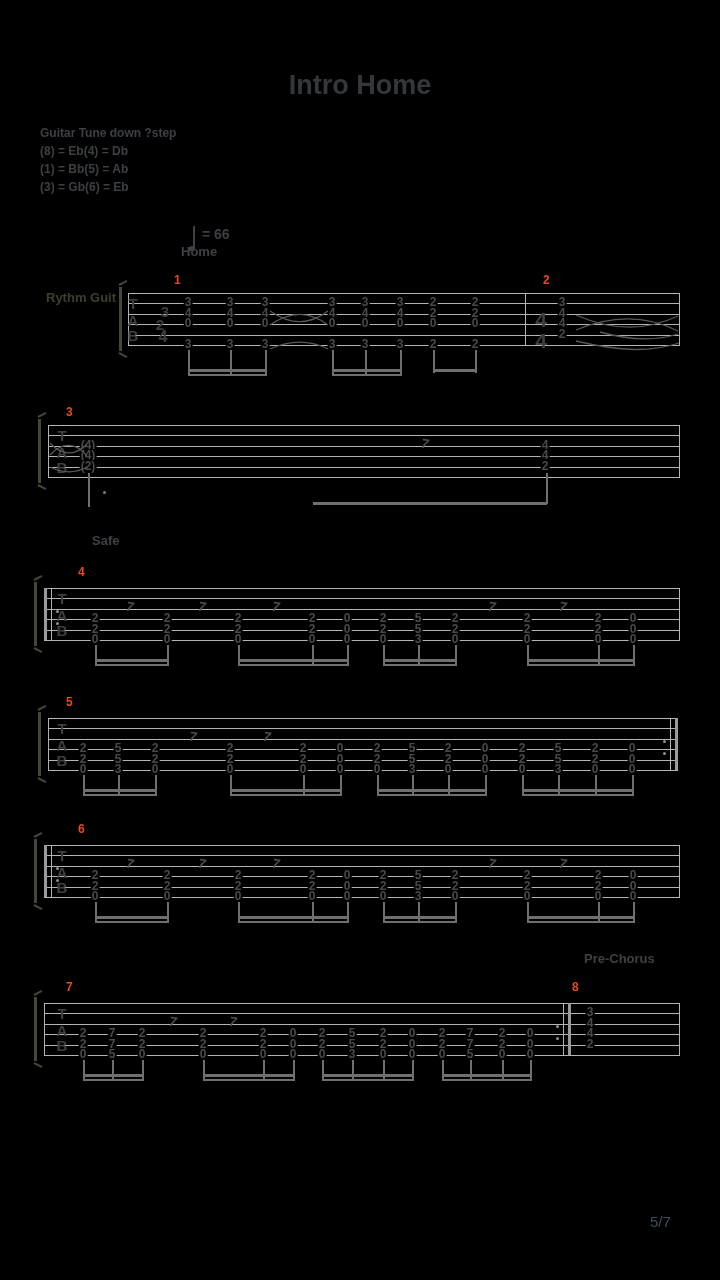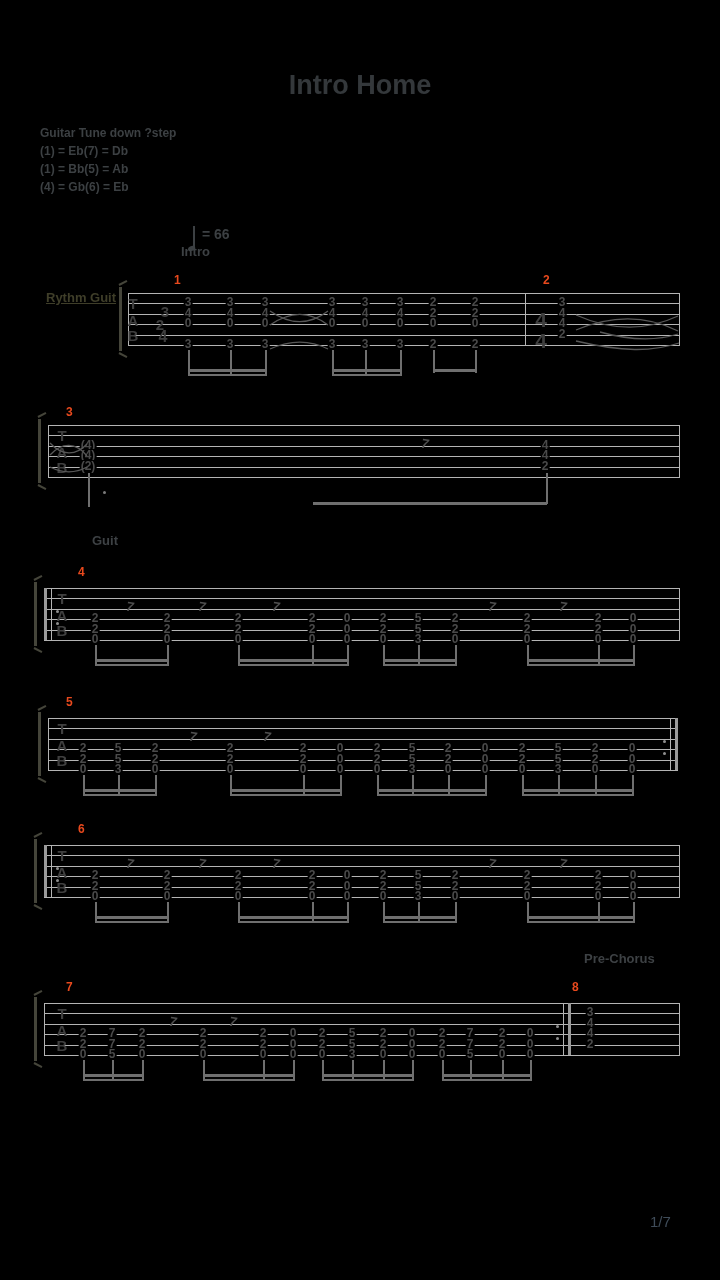--- a/index.html
+++ b/index.html
@@ -41,48 +41,48 @@
   .dot{position:absolute;width:3px;height:3px;border-radius:50%;background:#7a7a7a;}
   #ties{position:absolute;left:0;top:0;}
 </style>
 </head>
 <body>
 
 <div class="title">Intro Home</div>
 
 <div class="tuning">
   <div>Guitar Tune down ?step</div>
-  <div>(1) = Eb(7) = Db</div>
+  <div>(8) = Eb(4) = Db</div>
   <div>(1) = Bb(5) = Ab</div>
-  <div>(4) = Gb(6) = Eb</div>
+  <div>(3) = Gb(6) = Eb</div>
 </div>
 
 <div class="tempo">
   <span class="stem"></span>
   <span class="head"></span>
   <span class="val">= 66</span>
 </div>
 
-<div class="section-intro">Intro</div>
+<div class="section-intro">Home</div>
 
 <div id="score">
     <div class="staff-line" style="left: 128px; top: 293px; width: 552px;"></div>
     <div class="staff-line" style="left: 128px; top: 303.4px; width: 552px;"></div>
     <div class="staff-line" style="left: 128px; top: 313.8px; width: 552px;"></div>
     <div class="staff-line" style="left: 128px; top: 324.2px; width: 552px;"></div>
     <div class="staff-line" style="left: 128px; top: 334.6px; width: 552px;"></div>
     <div class="staff-line" style="left: 128px; top: 345px; width: 552px;"></div>
     <div class="bracket" style="left: 119px; top: 287px; height: 64px;"></div>
     <div class="barline" style="left: 128px; top: 293px; height: 52px;"></div>
     <div class="barline" style="left: 525px; top: 293px; height: 52px;"></div>
     <div class="barline" style="left: 679px; top: 293px; height: 52px;"></div>
     <div class="tab-letter" style="left: 133px; top: 303.4px;">T</div>
     <div class="tab-letter" style="left: 133px; top: 320.04px;">A</div>
     <div class="tab-letter" style="left: 133px; top: 334.6px;">B</div>
-    <div class="track-label" style="left: 46px; top: 290px; text-decoration: underline;">Rythm Guit</div>
+    <div class="track-label" style="left: 46px; top: 290px;">Rythm Guit</div>
     <div class="mnum" style="left: 174px; top: 273px;">1</div>
     <div class="mnum" style="left: 543px; top: 273px;">2</div>
     <div class="timesig" style="left: 165px; top: 311px; font-size: 15px;">3</div>
     <div class="timesig" style="left: 160px; top: 324px; font-size: 15px;">2</div>
     <div class="timesig" style="left: 163px; top: 337px; font-size: 16px;">4</div>
     <div class="timesig" style="left: 541px; top: 320px; font-size: 21px;">4</div>
     <div class="timesig" style="left: 541px; top: 341px; font-size: 21px;">4</div>
     <div class="fret" style="left: 188px; top: 296.4px;">3</div>
     <div class="fret" style="left: 188px; top: 306.8px;">4</div>
     <div class="fret" style="left: 188px; top: 317.2px;">0</div>
@@ -164,21 +164,21 @@
     <div class="staff-line" style="left: 44px; top: 640px; width: 636px;"></div>
     <div class="bracket" style="left: 34px; top: 582px; height: 64px;"></div>
     <div class="barline" style="left: 679px; top: 588px; height: 52px;"></div>
     <div class="barline thick" style="left: 44px; top: 588px; height: 52px;"></div>
     <div class="barline" style="left: 51px; top: 588px; height: 52px;"></div>
     <div class="rdot" style="left: 56px; top: 609.84px;"></div>
     <div class="rdot" style="left: 56px; top: 622.32px;"></div>
     <div class="tab-letter" style="left: 62px; top: 598.4px;">T</div>
     <div class="tab-letter" style="left: 62px; top: 615.04px;">A</div>
     <div class="tab-letter" style="left: 62px; top: 629.6px;">B</div>
-    <div class="section-label" style="left: 92px; top: 533px;">Guit</div>
+    <div class="section-label" style="left: 92px; top: 533px;">Safe</div>
     <div class="mnum" style="left: 78px; top: 565px;">4</div>
     <div class="fret" style="left: 95px; top: 612.2px;">2</div>
     <div class="fret" style="left: 95px; top: 622.6px;">2</div>
     <div class="fret" style="left: 95px; top: 633px;">0</div>
     <div class="fret" style="left: 167px; top: 612.2px;">2</div>
     <div class="fret" style="left: 167px; top: 622.6px;">2</div>
     <div class="fret" style="left: 167px; top: 633px;">0</div>
     <div class="fret" style="left: 238px; top: 612.2px;">2</div>
     <div class="fret" style="left: 238px; top: 622.6px;">2</div>
     <div class="fret" style="left: 238px; top: 633px;">0</div>
@@ -481,13 +481,13 @@
     <path d="M270,349 C290,340 310,340 328,349" fill="none" stroke="#585858" stroke-width="1.3"></path>
     <path d="M576,315 C612,331 646,331 678,316" fill="none" stroke="#585858" stroke-width="1.3"></path>
     <path d="M576,330 C612,315 646,315 678,331" fill="none" stroke="#585858" stroke-width="1.3"></path>
     <path d="M600,332 C632,341 656,341 678,334" fill="none" stroke="#585858" stroke-width="1.3"></path>
     <path d="M576,341 C622,352 652,352 679,343" fill="none" stroke="#585858" stroke-width="1.3"></path>
     <path d="M50,443 C62,456 76,456 87,444" fill="none" stroke="#585858" stroke-width="1.3"></path>
     <path d="M50,455 C62,442 76,442 87,456" fill="none" stroke="#585858" stroke-width="1.3"></path>
     <path d="M50,467 C64,474 76,473 87,467" fill="none" stroke="#585858" stroke-width="1.3"></path>
   </svg>
 
-<div class="pagenum">1/7</div>
+<div class="pagenum">5/7</div>
 
 </body></html>

